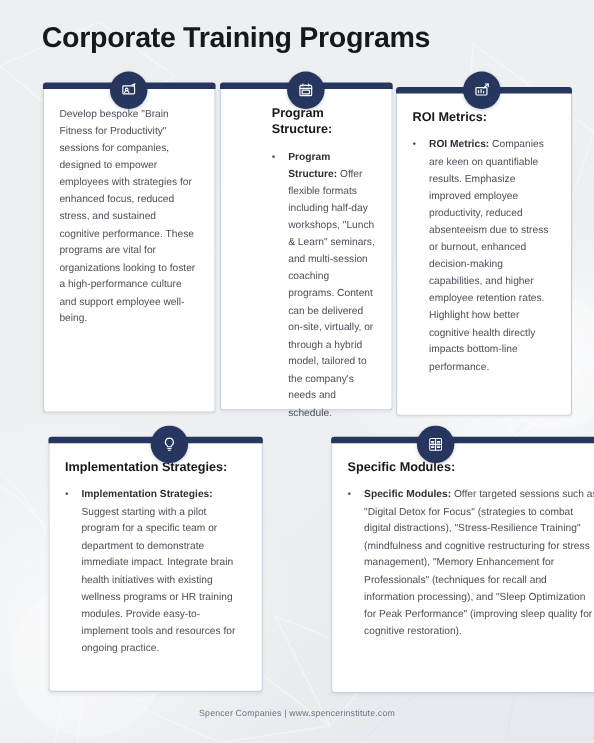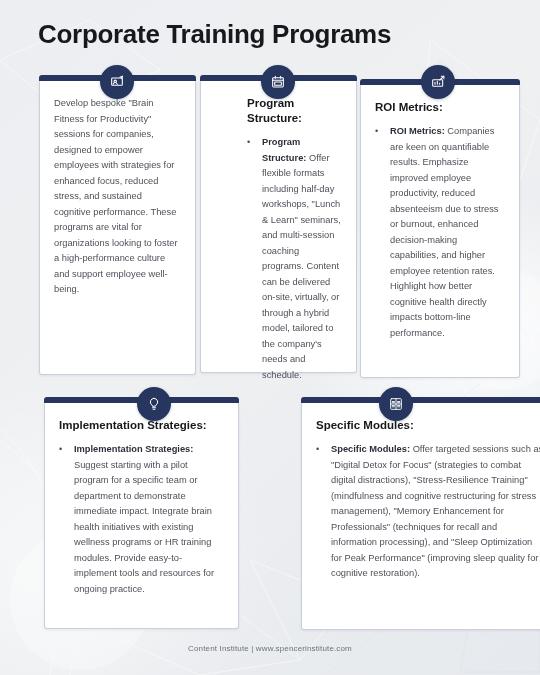--- a/index.html
+++ b/index.html
@@ -272,15 +272,15 @@
         <div class="bullet-row">
           <div class="bullet-dot">•</div>
           <div class="bullet-text">
             <span class="lead">Specific Modules:</span><span class="plain-body"> Offer targeted sessions such as "Digital Detox for Focus" (strategies to combat digital distractions), "Stress-Resilience Training" (mindfulness and cognitive restructuring for stress management), "Memory Enhancement for Professionals" (techniques for recall and information processing), and "Sleep Optimization for Peak Performance" (improving sleep quality for cognitive restoration).</span>
           </div>
         </div>
       </div>
     </div>
   </div>
 
-  <div class="footer">Content Institute | www.spencerinstitute.com</div>
+  <div class="footer">Spencer Companies | www.spencerinstitute.com</div>
 
 </div>
 
 </body></html>

